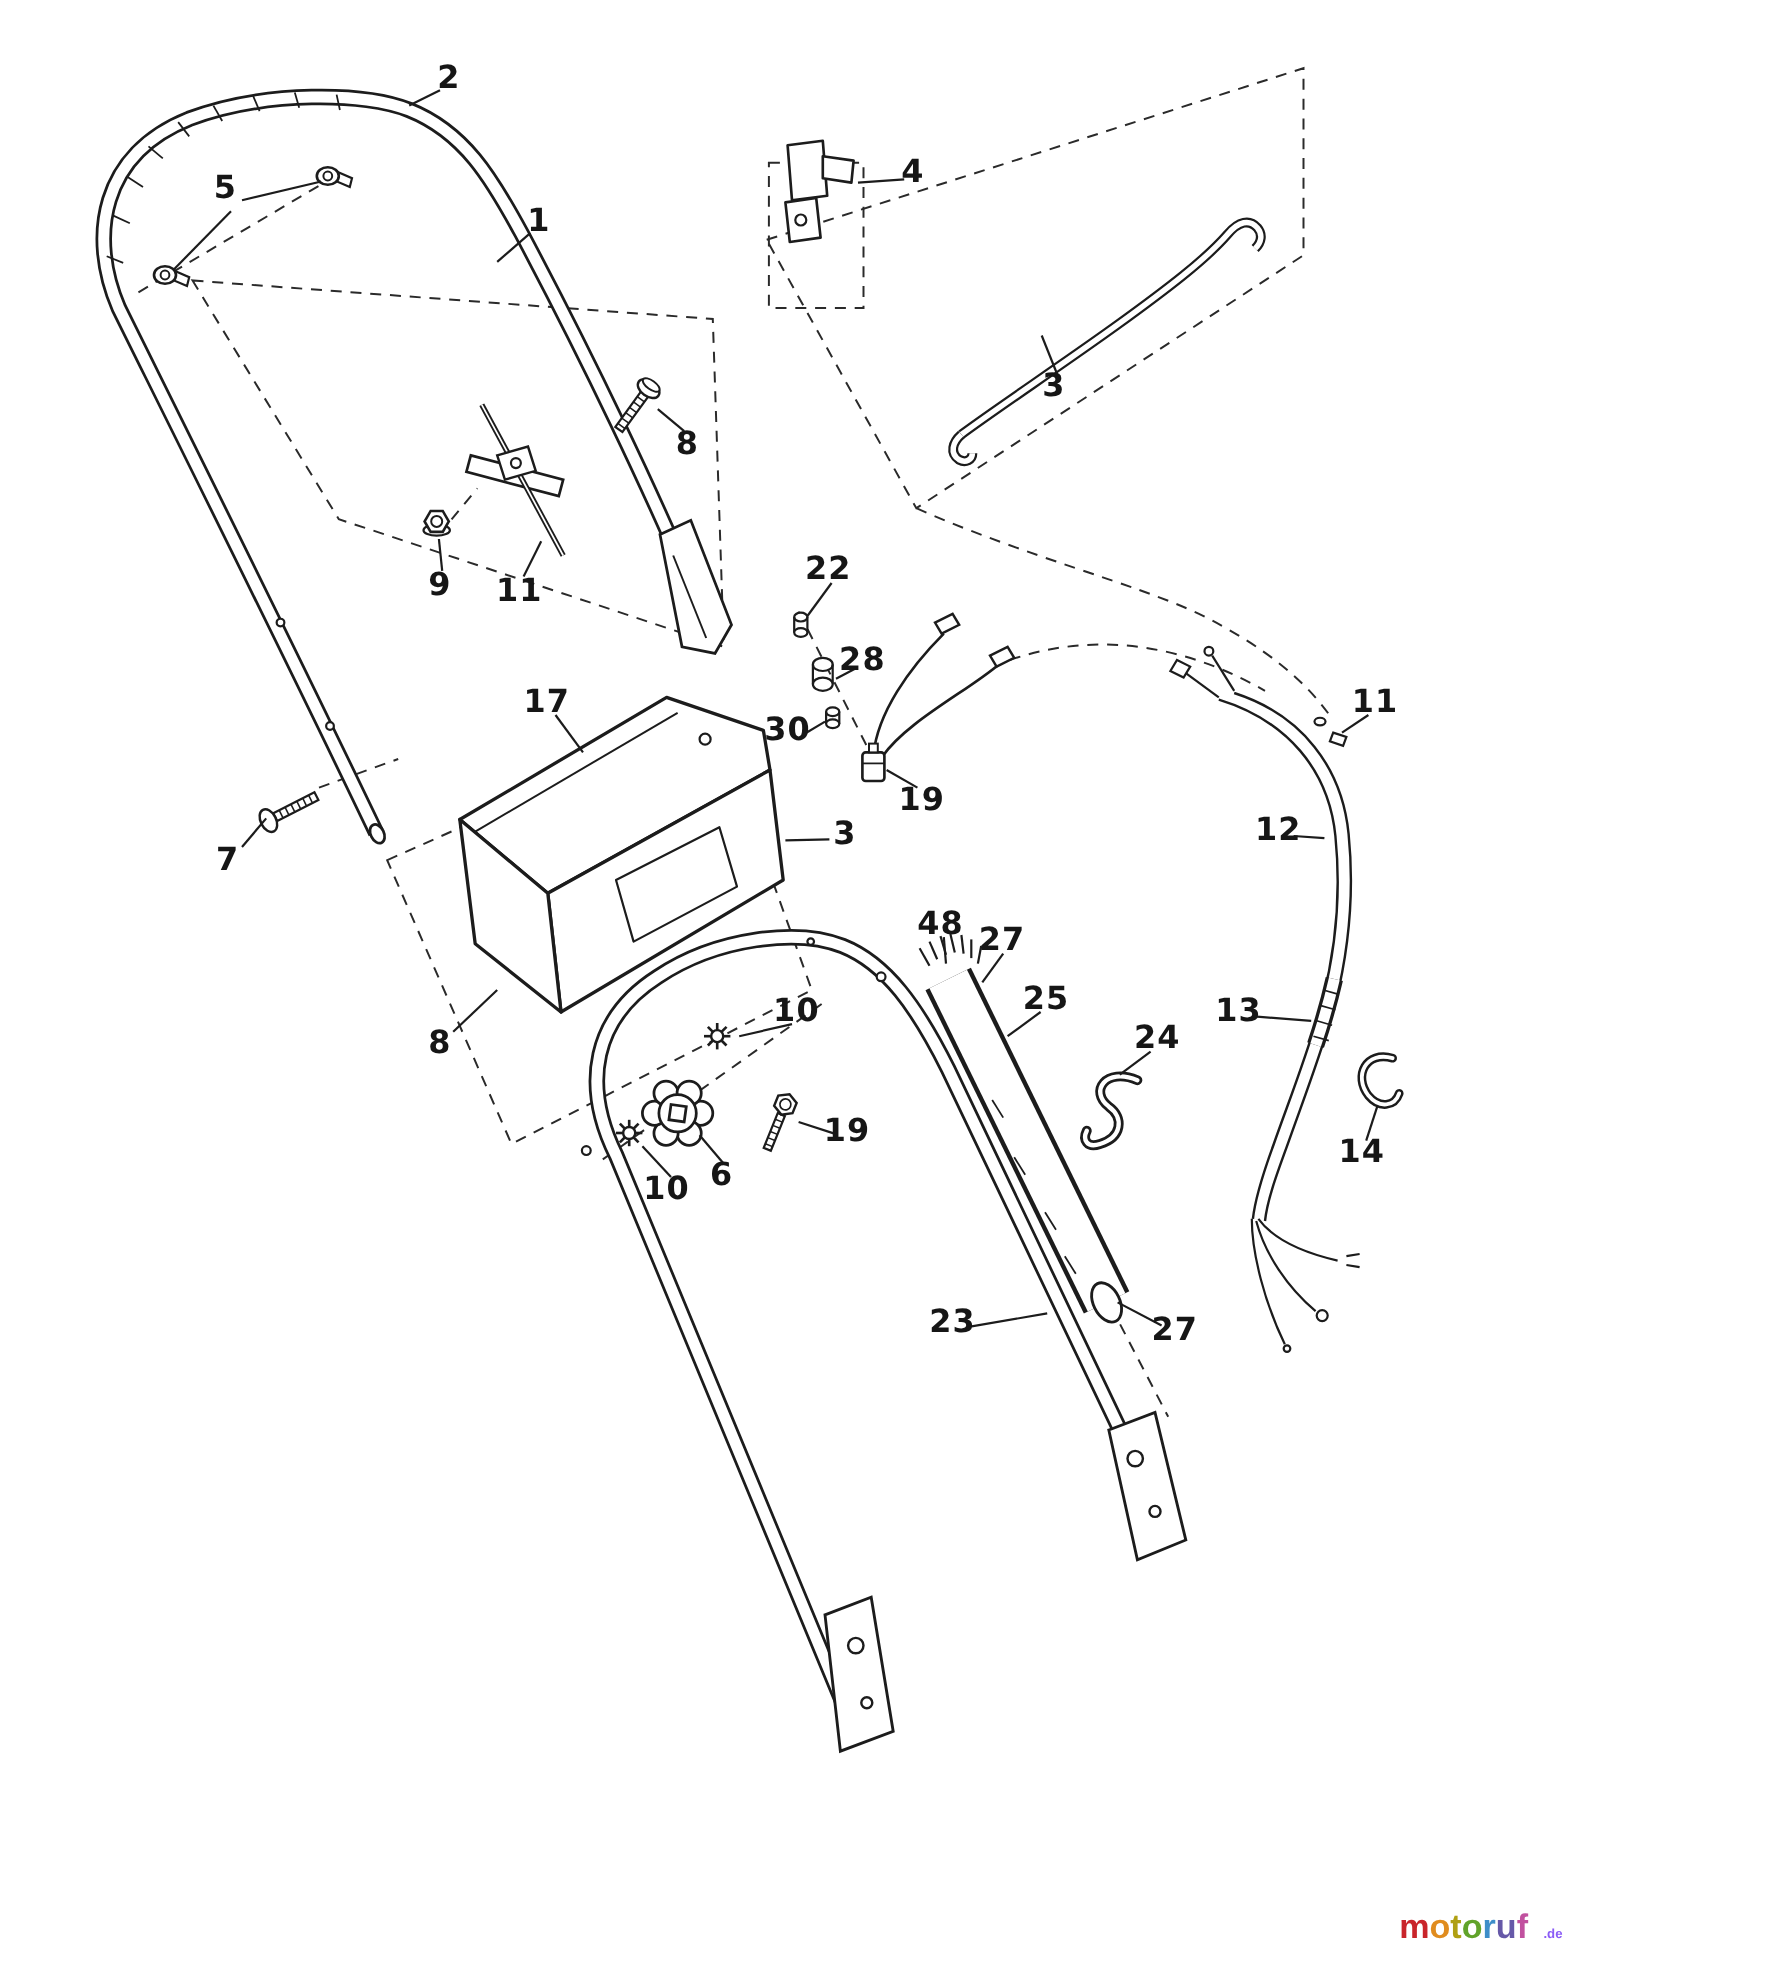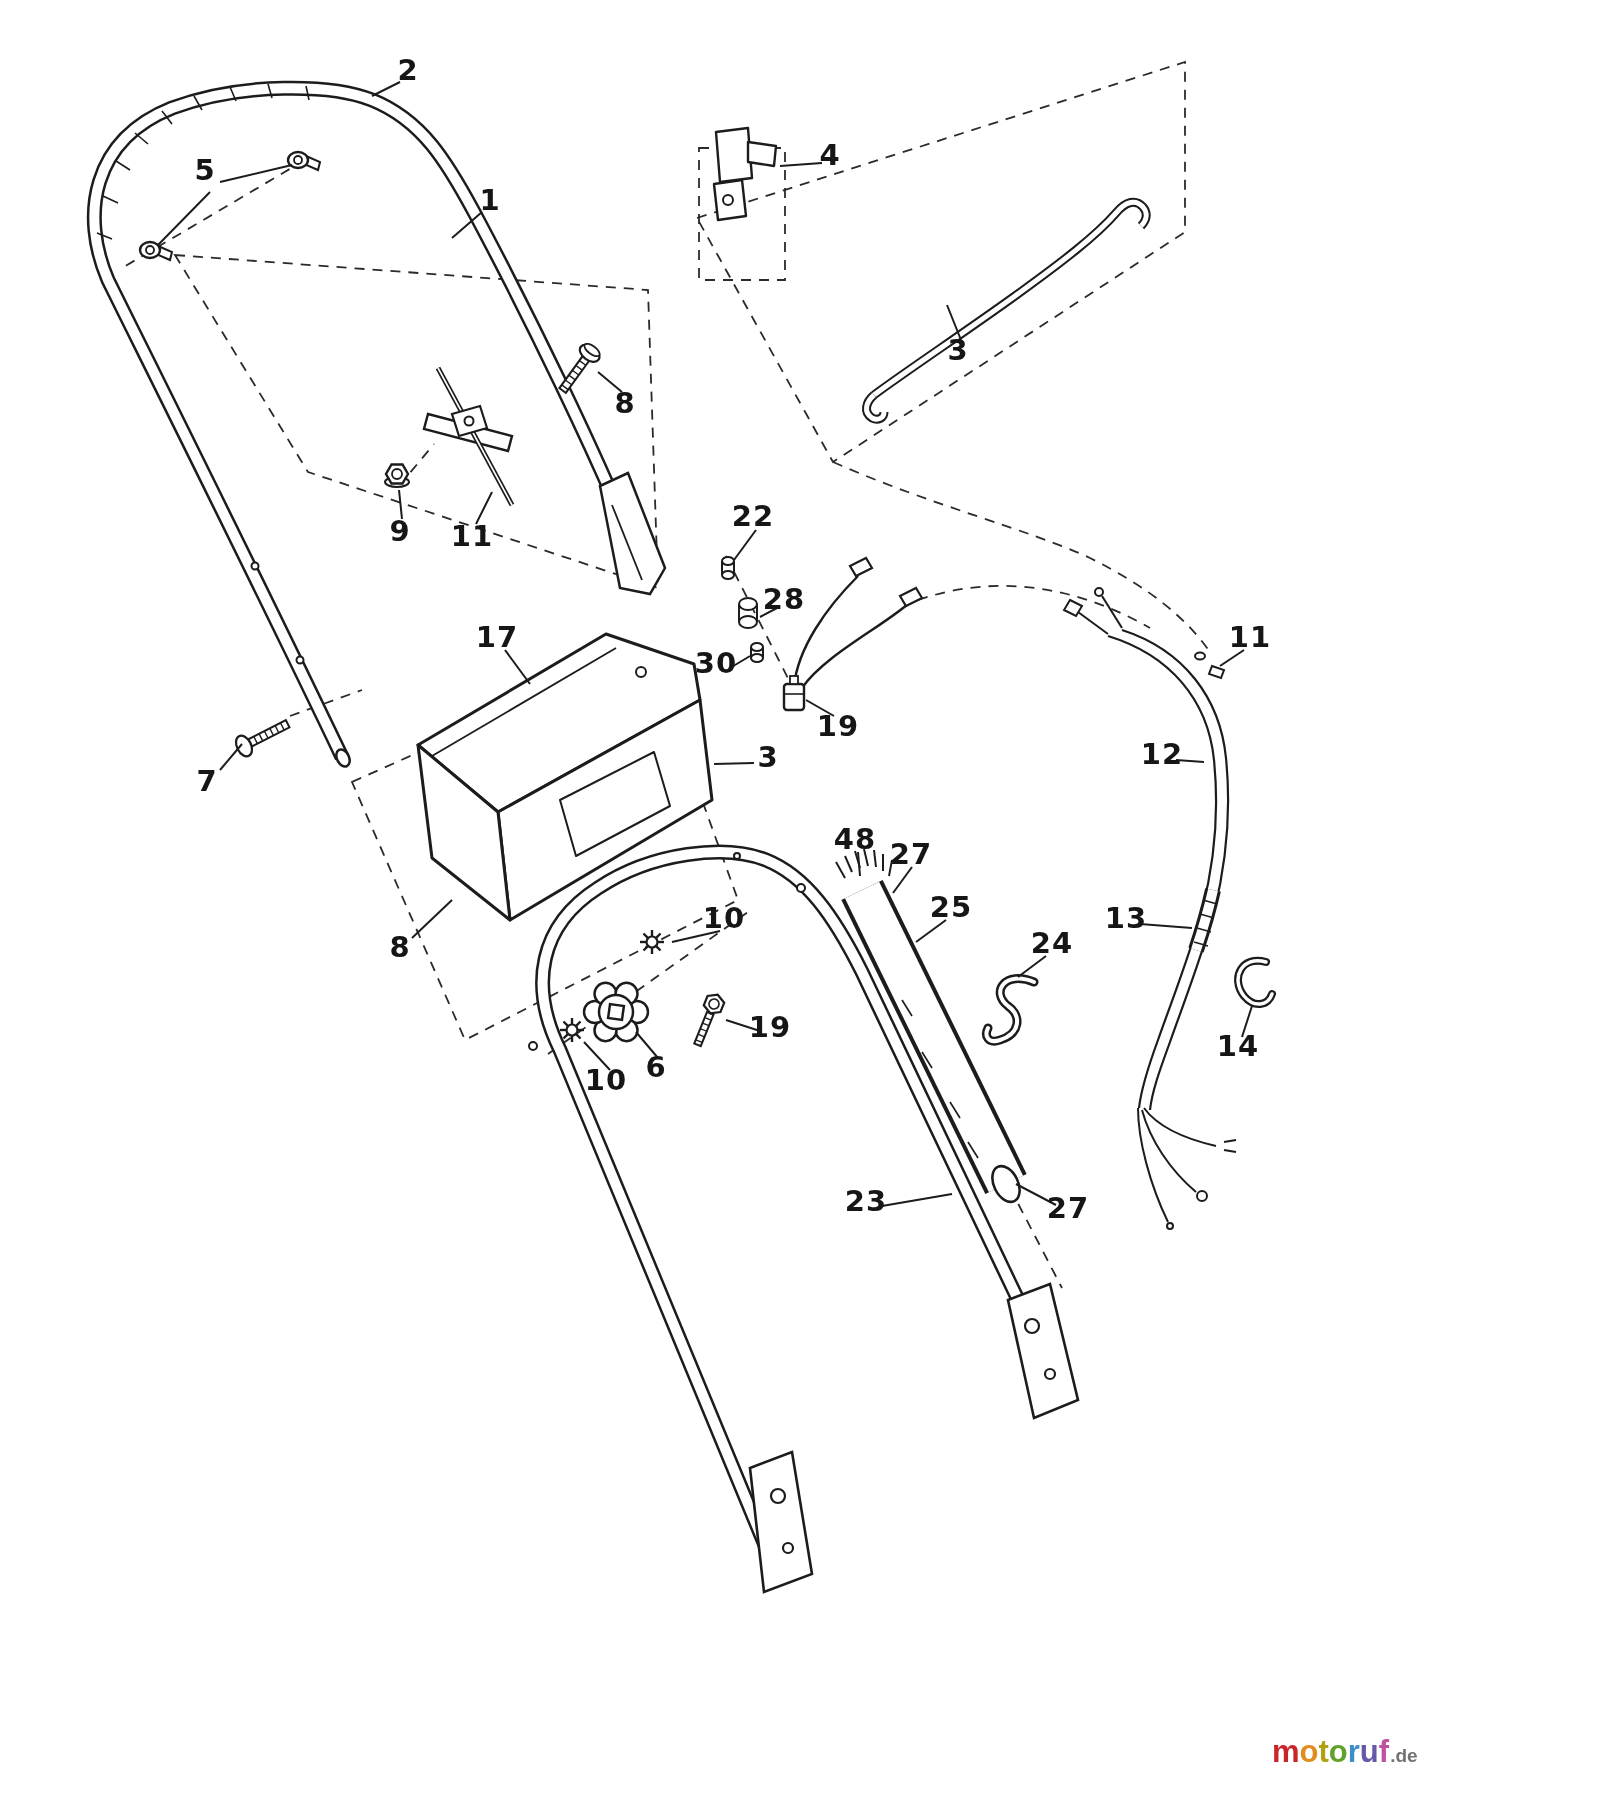--- a/index.html
+++ b/index.html
@@ -11,21 +11,21 @@
   .plabel{
     position:absolute;transform:translate(-50%,-50%);
     font-family:"DejaVu Sans",sans-serif;
     font-weight:bold;font-size:29px;color:#161616;letter-spacing:1px;white-space:nowrap;
   }
   .watermark{
     position:absolute;left:1272px;top:1736px;display:flex;align-items:baseline;
     font-weight:bold;font-size:31px;line-height:1;
   }
   .watermark span{display:inline-block;}
-  .wm-suffix{font-size:19px;color:#737373;font-weight:bold;margin-left:1px;}
+  .wm-suffix{font-size:12px;color:#8b5cf6;font-weight:bold;margin-left:14px;}
 </style>
 </head>
 <body>
 
 <div class="stage">
 
   <svg class="art" viewBox="0 0 1606 1800" width="1606" height="1800" xmlns="http://www.w3.org/2000/svg">
 
     <defs>
       <g id="starwasher">

